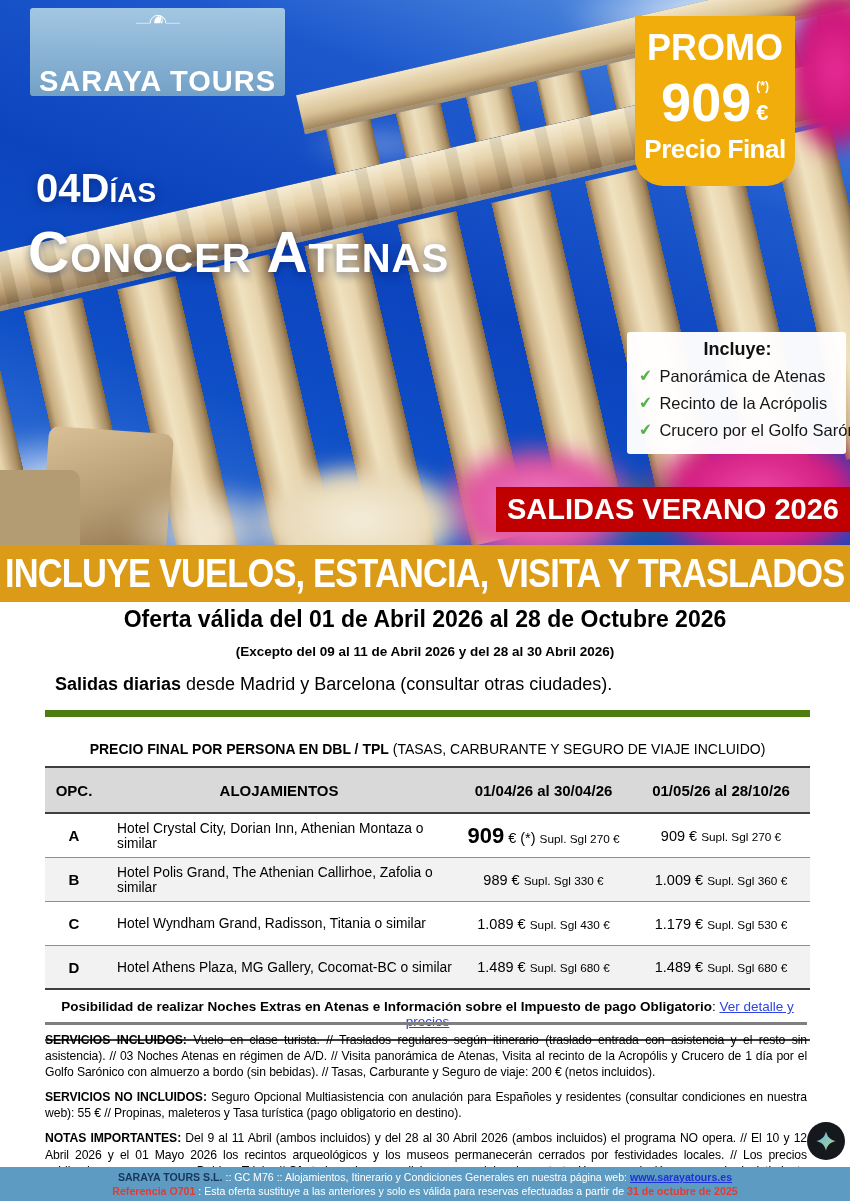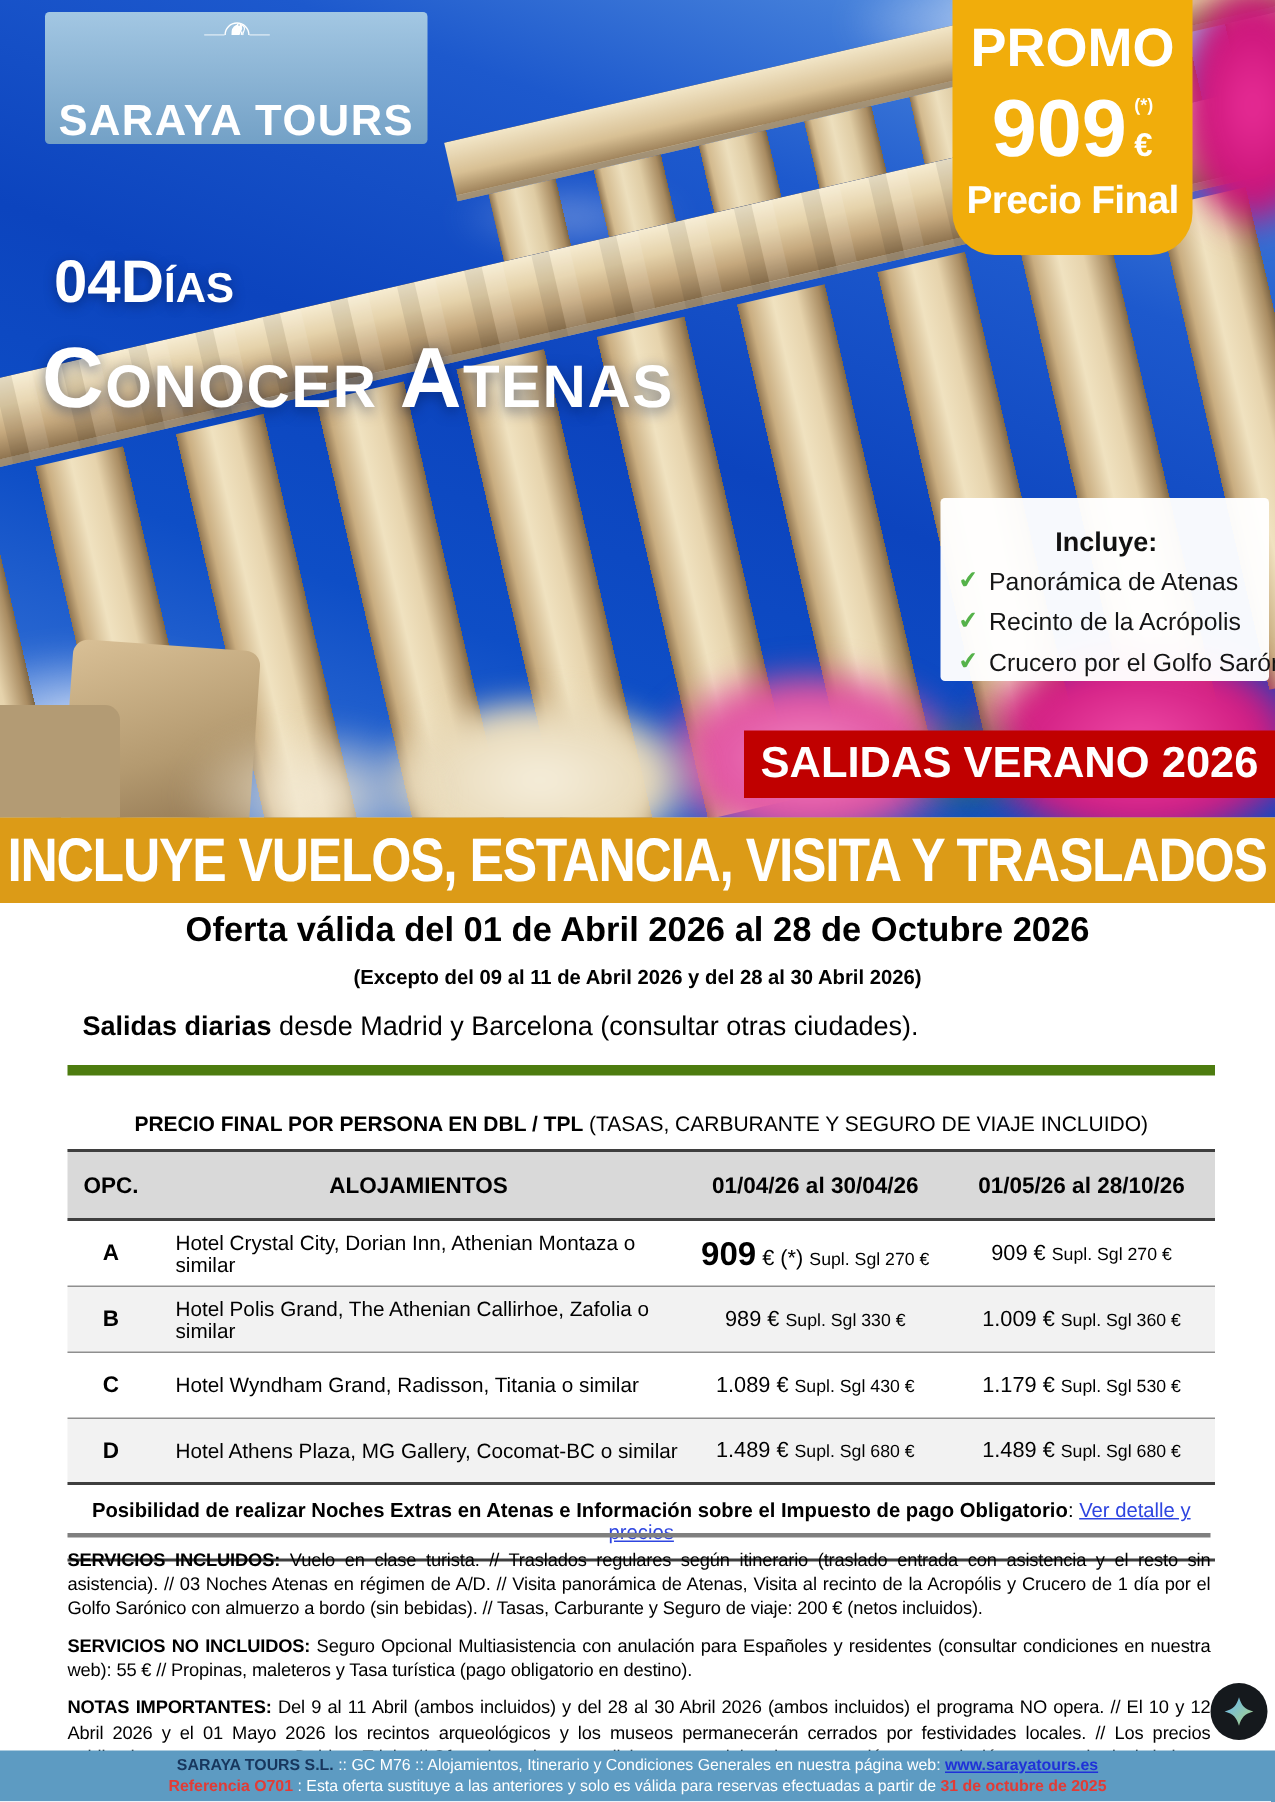--- a/index.html
+++ b/index.html
@@ -22,37 +22,37 @@
   .cols{position:absolute;left:10px;top:63px;width:100%;height:330px;
     background:repeating-linear-gradient(90deg,#8f7450 0px,#c9ad80 7px,#f0e2c0 24px,#e6d3ac 40px,#a98c62 55px,#7e6746 60px,rgba(0,0,0,0) 60px,rgba(0,0,0,0) 96px);}
   .ruin{position:absolute;background:linear-gradient(160deg,#d9c096 0%,#b49a70 60%,#8f7450 100%);border-radius:10px;}
   .blob{position:absolute;border-radius:50%;filter:blur(9px);}
 
   .logo-box{position:absolute;left:30px;top:8px;width:255px;height:88px;border-radius:3px;
     background:linear-gradient(180deg,rgba(170,205,228,.95) 0%,rgba(120,165,198,.95) 100%);
     display:flex;flex-direction:column;align-items:center;justify-content:space-between;padding-top:6px;gap:39px;}
   .logo-brand{color:#ffffff;font-weight:700;font-size:29px;letter-spacing:1px;line-height:1;margin-top:2px;white-space:nowrap;}
 
-  .promo{position:absolute;left:635px;top:0;width:160px;height:170px;background:#f1ad0b;
+  .promo{position:absolute;left:635px;top:16px;width:160px;height:170px;background:#f1ad0b;
     border-radius:0 0 28px 28px;color:#fff;text-align:center;padding-top:14px;}
   .promo-label{font-size:36px;font-weight:700;line-height:1;}
   .promo-price{display:flex;align-items:flex-end;justify-content:center;margin-top:14px;line-height:.8;}
   .promo-num{font-size:54px;font-weight:700;}
   .promo-curwrap{display:inline-flex;flex-direction:column;align-items:flex-start;margin-left:5px;}
   .promo-ast{font-size:12px;font-weight:700;line-height:1;margin-bottom:10px;}
   .promo-cur{font-size:22px;font-weight:700;line-height:1;}
   .promo-final{font-size:26px;font-weight:700;margin-top:10px;letter-spacing:-.5px;}
 
   .hero-days{position:absolute;left:36px;top:168px;color:#fff;font-weight:700;font-size:40px;
     font-variant:small-caps;line-height:1;text-shadow:0 2px 8px rgba(0,25,80,.5);}
   .hero-title{position:absolute;left:28px;top:224px;color:#fff;font-weight:700;font-size:57px;
     font-variant:small-caps;line-height:1;white-space:nowrap;letter-spacing:1px;text-shadow:0 3px 9px rgba(0,25,80,.5);}
 
   .includes{position:absolute;left:627px;top:332px;width:219px;height:122px;background:rgba(255,255,255,.97);
-    border-radius:3px;padding:19px 10px 6px 12px;}
+    border-radius:3px;padding:7px 10px 6px 12px;}
   .includes-title{font-weight:700;font-size:18px;color:#111;text-align:center;margin-bottom:3px;}
   .inc-item{font-size:16.5px;color:#151515;line-height:1.63;white-space:nowrap;display:flex;align-items:center;}
   .inc-check{color:#55b24a;font-size:16px;margin-right:7px;transform:rotate(-6deg);}
 
   .red-banner{position:absolute;left:496px;top:487px;width:354px;height:45px;background:#c00000;
     display:flex;align-items:center;justify-content:center;}
   .red-banner span{color:#fff;font-weight:700;font-size:29px;white-space:nowrap;}
 
   .gold-banner{position:absolute;left:0;top:545px;width:850px;height:57px;background:#dc9b17;
     display:flex;align-items:center;justify-content:center;overflow:hidden;}

